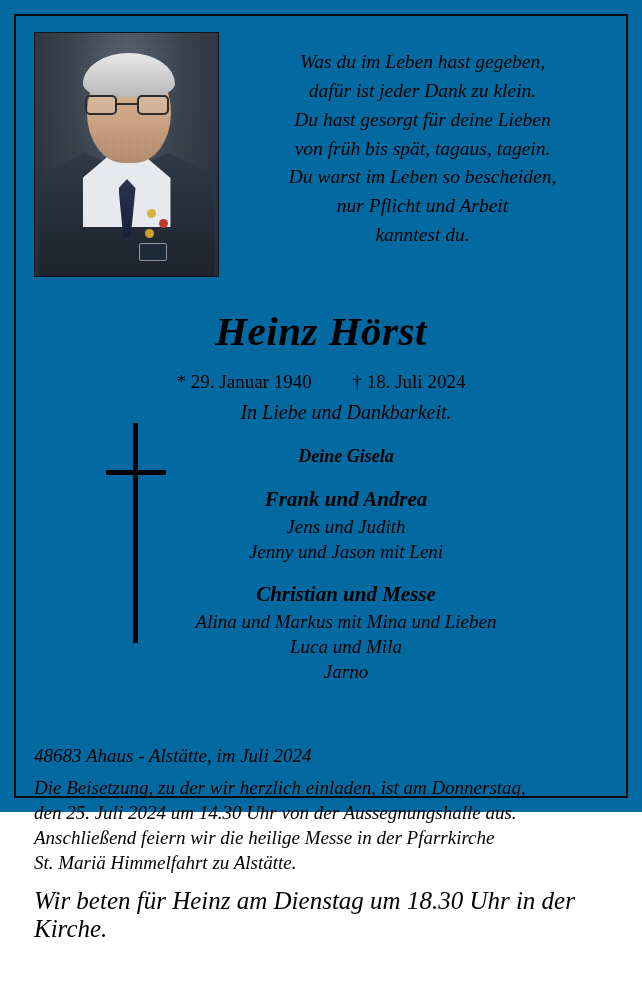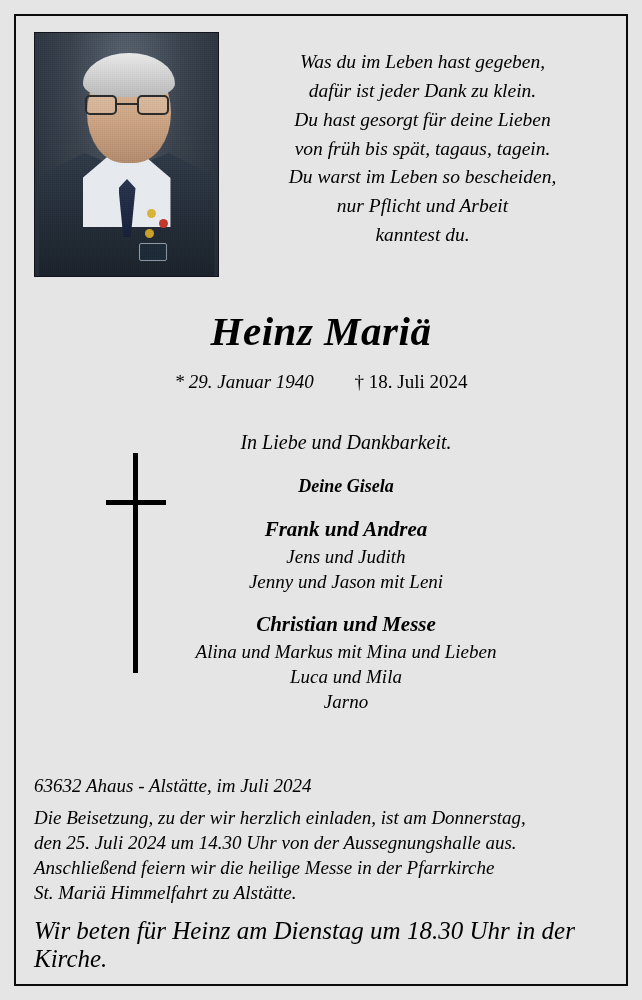--- a/index.html
+++ b/index.html
@@ -10,22 +10,22 @@
   body {
     width: 642px;
     height: 1000px;
     font-family: "Liberation Serif", serif;
     color: #000000;
     overflow: hidden;
   }
   .obituary {
     position: relative;
     width: 642px;
-    height: 1000px;
-    background: #e5e5e5;
+    height: 812px;
+    background: #0369a1;
     box-sizing: border-box;
   }
   .border-frame {
     position: absolute;
     left: 14px;
     top: 14px;
     right: 14px;
     bottom: 14px;
     border: 2px solid #0b0b0b;
     box-sizing: border-box;
@@ -179,26 +179,26 @@
     font-weight: bold;
     font-style: italic;
     letter-spacing: 0.5px;
     margin-top: 30px;
   }
   .dates {
     text-align: center;
     font-size: 19px;
     margin-top: 16px;
   }
-  .dates .birth { margin-right: 36px; font-style: italic; }
+  .dates .birth { margin-right: 36px; }
 
   
   .mid {
     position: relative;
-    margin-top: 38px;
+    margin-top: 8px;
     min-height: 330px;
   }
   .cross {
     position: absolute;
     left: 72px;
     top: 22px;
     width: 60px;
     height: 220px;
   }
   .cross .v {
@@ -292,21 +292,21 @@
 
       <div class="verse">Was du im Leben hast gegeben,
 dafür ist jeder Dank zu klein.
 Du hast gesorgt für deine Lieben
 von früh bis spät, tagaus, tagein.
 Du warst im Leben so bescheiden,
 nur Pflicht und Arbeit
 kanntest du.</div>
     </div>
 
-    <div class="name">Heinz Mariä</div>
+    <div class="name">Heinz Hörst</div>
 
     <div class="dates">
       <span class="birth">* 29. Januar 1940</span>
       <span class="death">† 18. Juli 2024</span>
     </div>
 
     <div class="mid">
 
       <div class="cross">
         <div class="v"></div>
@@ -327,21 +327,21 @@
         <div class="group">
           <div class="head-line">Christian und Messe</div>
           <div class="sub" style="white-space: pre-line;">Alina und Markus mit Mina und Lieben
 Luca und Mila
 Jarno</div>
         </div>
       </div>
     </div>
 
     <div class="footer">
-      <div class="place">63632 Ahaus - Alstätte, im Juli 2024</div>
+      <div class="place">48683 Ahaus - Alstätte, im Juli 2024</div>
       <div class="info">Die Beisetzung, zu der wir herzlich einladen, ist am Donnerstag,
 den 25. Juli 2024 um 14.30 Uhr von der Aussegnungshalle aus.
 Anschließend feiern wir die heilige Messe in der Pfarrkirche
 St. Mariä Himmelfahrt zu Alstätte.</div>
       <div class="prayer">Wir beten für Heinz am Dienstag um 18.30 Uhr in der Kirche.</div>
     </div>
 
   </div>
 </div>
 

